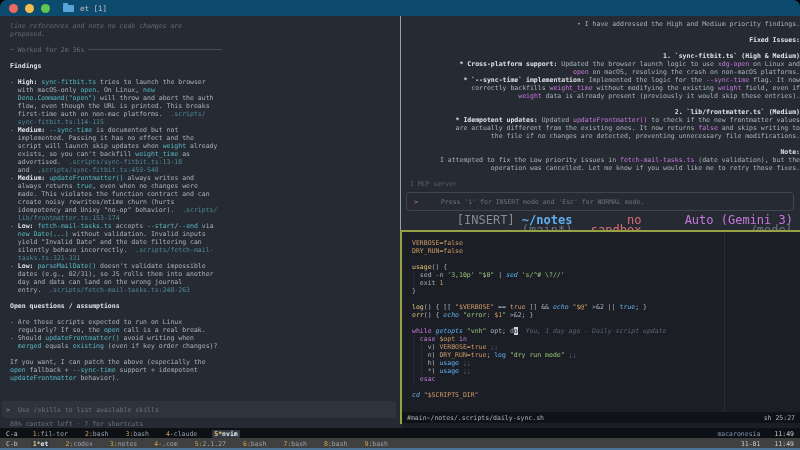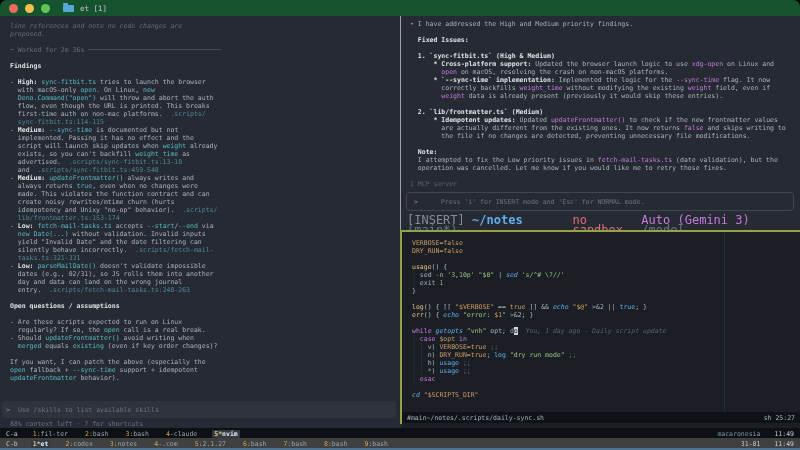--- a/index.html
+++ b/index.html
@@ -1,19 +1,19 @@
 <!DOCTYPE html>
 <html><head>
 <meta charset="utf-8">
 <style>
   html,body{margin:0;padding:0;background:#000;}
   .screen{position:relative;width:800px;height:450px;background:#262b33;overflow:hidden;
           border-radius:7px 7px 0 0;font-family:"DejaVu Sans Mono",monospace;}
   
-  .titlebar{position:absolute;left:0;top:0;width:800px;height:16px;background:#14532d;
+  .titlebar{position:absolute;left:0;top:0;width:800px;height:16px;background:#0c4a6e;
             display:flex;align-items:center;}
   .tl{width:9px;height:9px;border-radius:50%;margin-left:7px;display:inline-block;}
   .tl.r{background:#ec6a5e;margin-left:9px;}
   .tl.y{background:#f4bf4f;}
   .tl.g{background:#61c554;}
   .folder{position:relative;width:11px;height:7px;background:#58a6d8;border-radius:1px;margin-left:13px;}
   .folder::before{content:"";position:absolute;top:-2px;left:0;width:5px;height:2px;background:#58a6d8;border-radius:1px 1px 0 0;}
   .wtitle{color:#99a1ab;font-size:7.5px;font-weight:bold;margin-left:6px;}
   
   .ln{white-space:pre;height:8px;line-height:8px;font-size:6.5px;color:#a9b1bd;}
@@ -38,21 +38,21 @@
   .input-strip{position:absolute;left:2px;right:4px;top:385px;height:17px;background:#2e333c;
                border-radius:3px;display:flex;align-items:center;font-size:6.5px;}
   .input-strip .p{color:#949ca6;margin-left:4px;}
   .input-strip .h{color:#6b7380;margin-left:8px;}
   .ctx{position:absolute;left:10px;top:404px;font-size:6.5px;color:#6b7380;}
   
   .vdiv{position:absolute;left:400px;top:16px;width:1px;height:214px;background:#99a1ab;}
   .olive-h{position:absolute;left:400px;top:230px;width:400px;height:2px;background:#96a342;}
   .olive-v{position:absolute;left:400px;top:230px;width:2px;height:194px;background:#96a342;}
   
-  .right-top{position:absolute;left:402px;top:16px;width:398px;height:214px;background:#262b33;}
+  .right-top{position:absolute;left:402px;top:16px;width:398px;height:214px;background:#262b33;text-align:right;}
   .right-out{padding:4px 0 0 8px;}
   .mcp{position:absolute;left:8px;top:164px;font-size:6.5px;color:#5a6270;}
   .gem-box{position:absolute;left:4px;right:6px;top:176px;height:17px;border:1px solid #3f4652;
            border-radius:4px;display:flex;align-items:center;font-size:6.5px;}
   .gem-box .p{color:#c678dd;margin-left:7px;}
   .gem-box .h{color:#6b7380;margin-left:23px;}
   .gem-status{position:absolute;left:5px;right:7px;top:199px;height:10px;display:flex;
               justify-content:space-between;font-size:12px;line-height:10px;}
   .gs-mode{color:#848c98}.gs-cwd{color:#61afef;font-weight:bold}.gs-branch{color:#6b7380}
   .gs-sandbox{color:#e06c75}.gs-model{color:#c678dd}.gs-hint{color:#6b7380}

